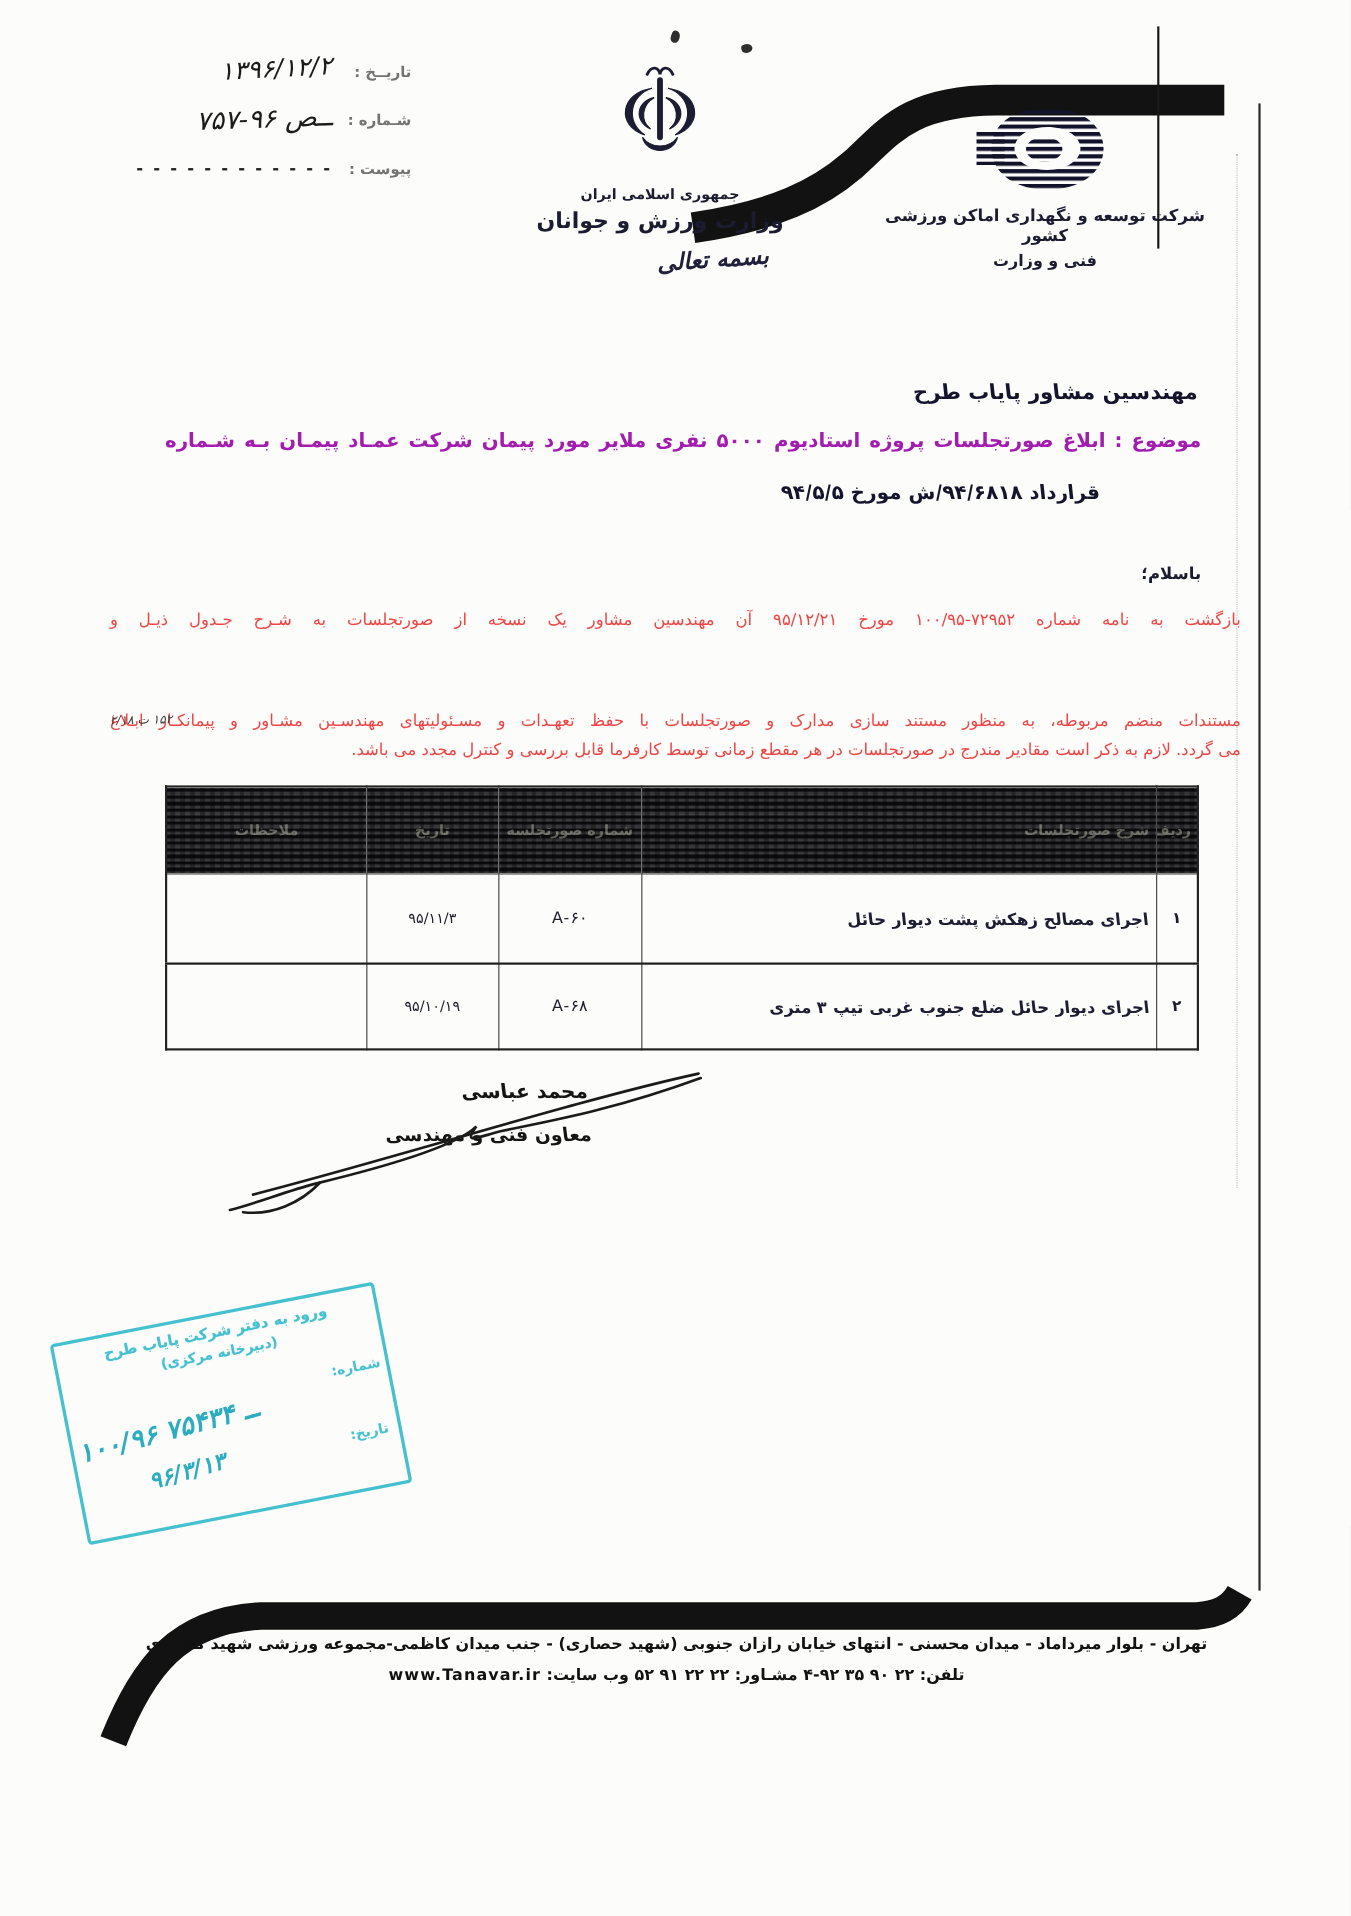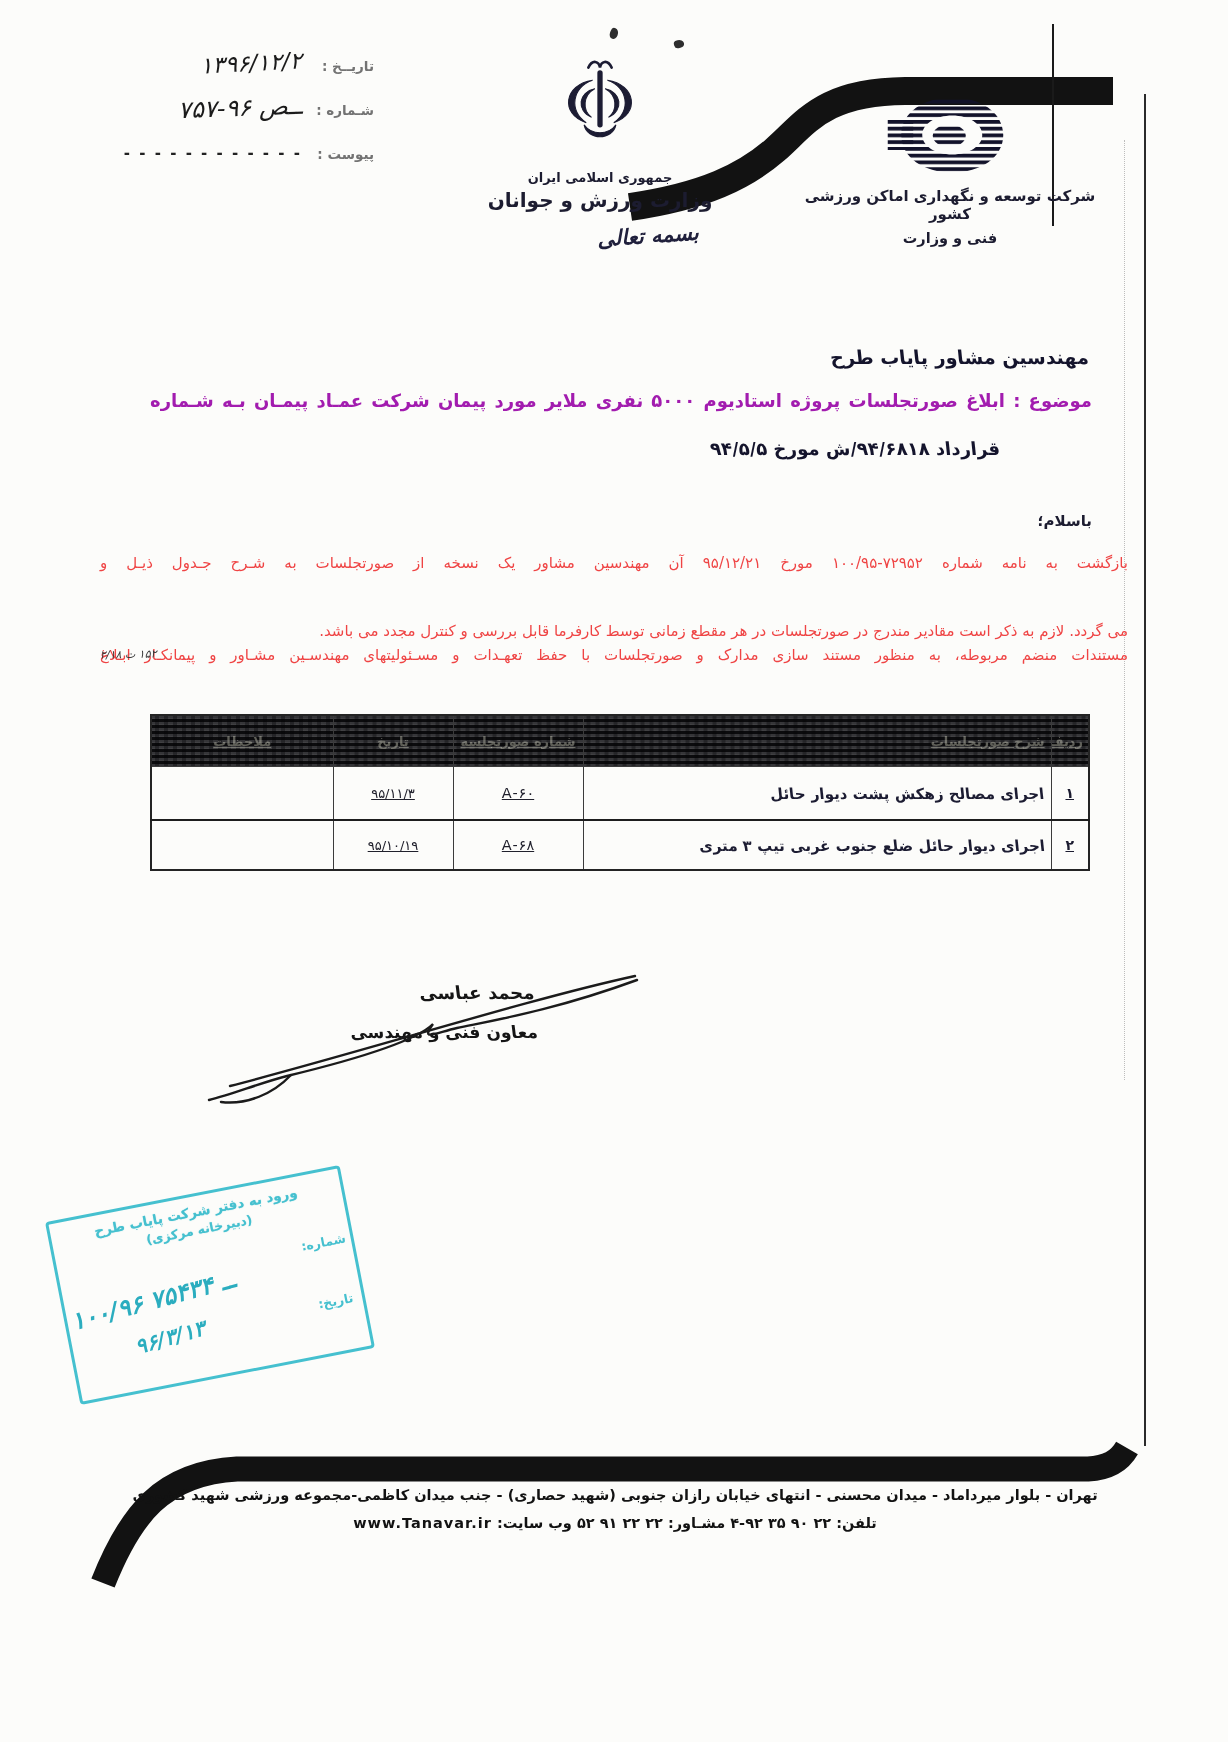--- a/index.html
+++ b/index.html
@@ -35,28 +35,28 @@
     font-size:21px; font-weight:600; font-style:italic; transform:rotate(-4deg); color:#20203c;}
 
   .recipient{right:140px; top:346px; font-size:19px; font-weight:bold; color:#14142c;}
   .subject1{left:150px; width:942px; top:390px; font-size:18px; font-weight:bold; color:#a21caf;
             direction:rtl; text-align:justify; text-align-last:justify;}
   .subject2{right:228px; top:438px; font-size:18px; font-weight:bold; color:#14142c; direction:rtl;}
   .salutation{right:136px; top:512px; font-size:15px; font-weight:bold; direction:rtl;}
 
   .bodyline{left:100px; width:1028px; direction:rtl; font-size:15px; color:#ef4444;}
   .just{text-align:justify; text-align-last:justify;}
-  .b1{top:554px;} .b2{top:598px;margin-top:48px;} .b3{top:622px; text-align:right;}
+  .b1{top:554px;} .b2{top:598px;margin-top:48px;} .b3{top:672px; text-align:right;}
   .margin-note{left:100px; top:648px; font-size:11px; color:#3a3a3a; direction:rtl;
     font-style:italic; transform:rotate(-1deg);}
 
   
   .mtable{left:150px; top:714px; width:938px; border-collapse:collapse; direction:rtl;
     table-layout:fixed; border:2.5px solid #242424;}
-  .mtable th,.mtable td{border:1.5px solid #3b3b3b; padding:1px 6px; overflow:hidden;text-decoration:underline;}
+  .mtable th,.mtable td{border:1.5px solid #3b3b3b; padding:15px 6px; overflow:hidden;}
   .mtable thead th{
     height:48px;
     background:
       repeating-linear-gradient(0deg, rgba(60,60,64,.5) 0 2px, rgba(8,8,10,.92) 2px 5px, rgba(96,96,100,.35) 5px 6px),
       repeating-linear-gradient(90deg, rgba(70,70,74,.5) 0 3px, rgba(12,12,14,.9) 3px 7px, rgba(88,88,92,.4) 7px 9px),
       #161616;
     color:rgba(219,219,199,.4); font-size:13px; font-weight:bold;
   }
   .mtable tbody tr:nth-child(1) td{height:50px;}
   .mtable tbody tr:nth-child(2) td{height:46px;}

